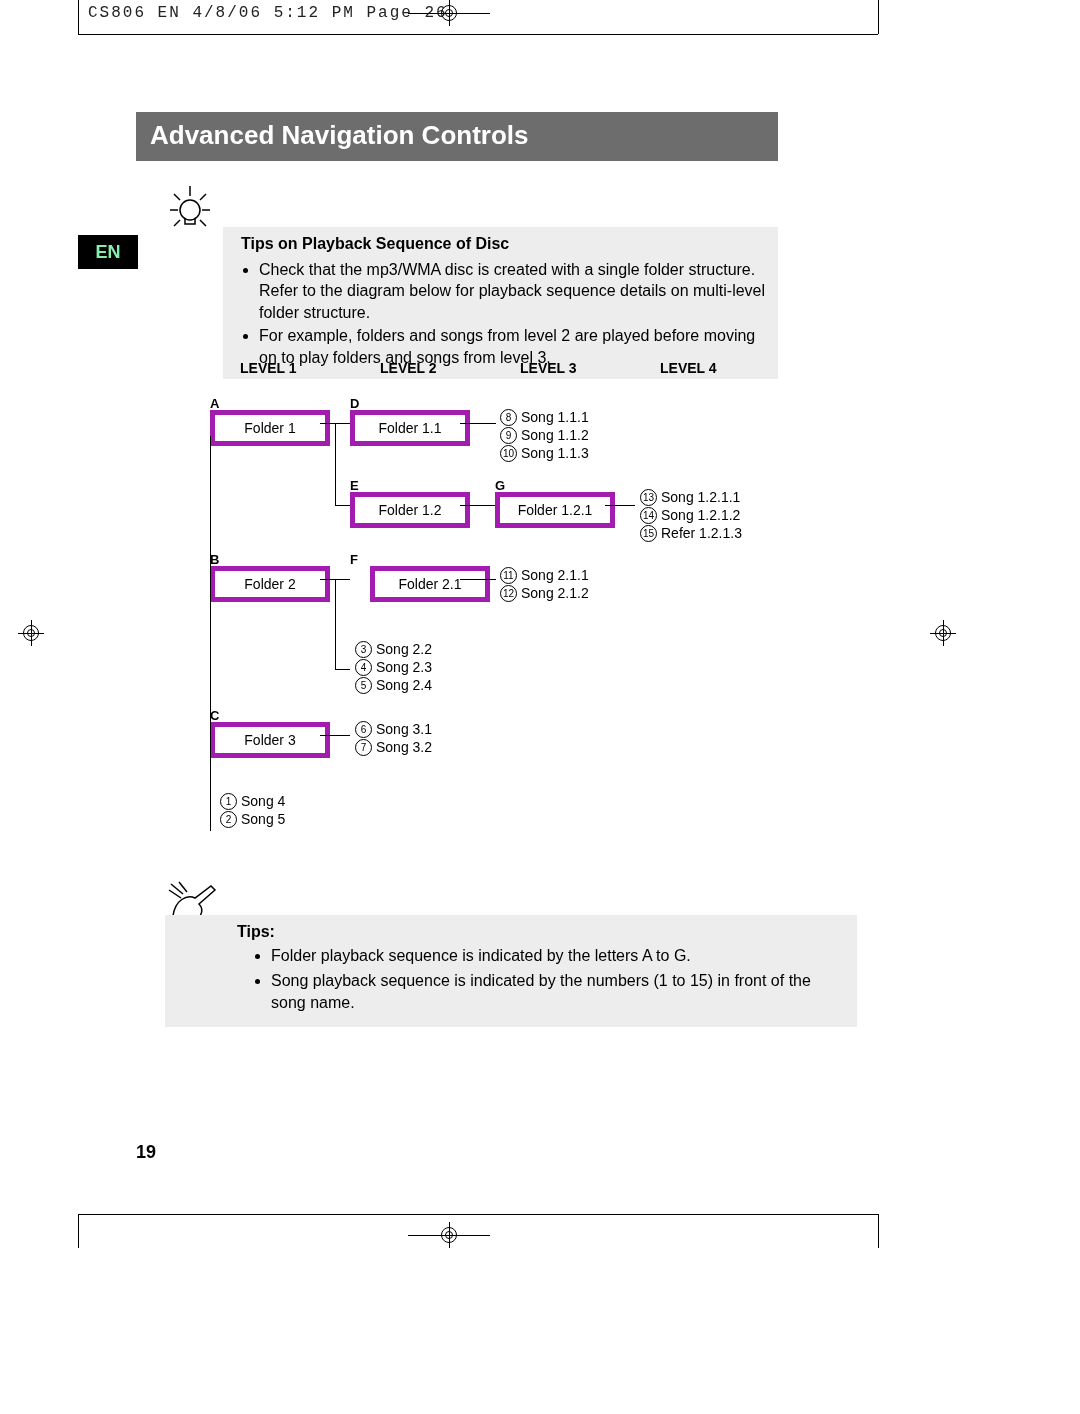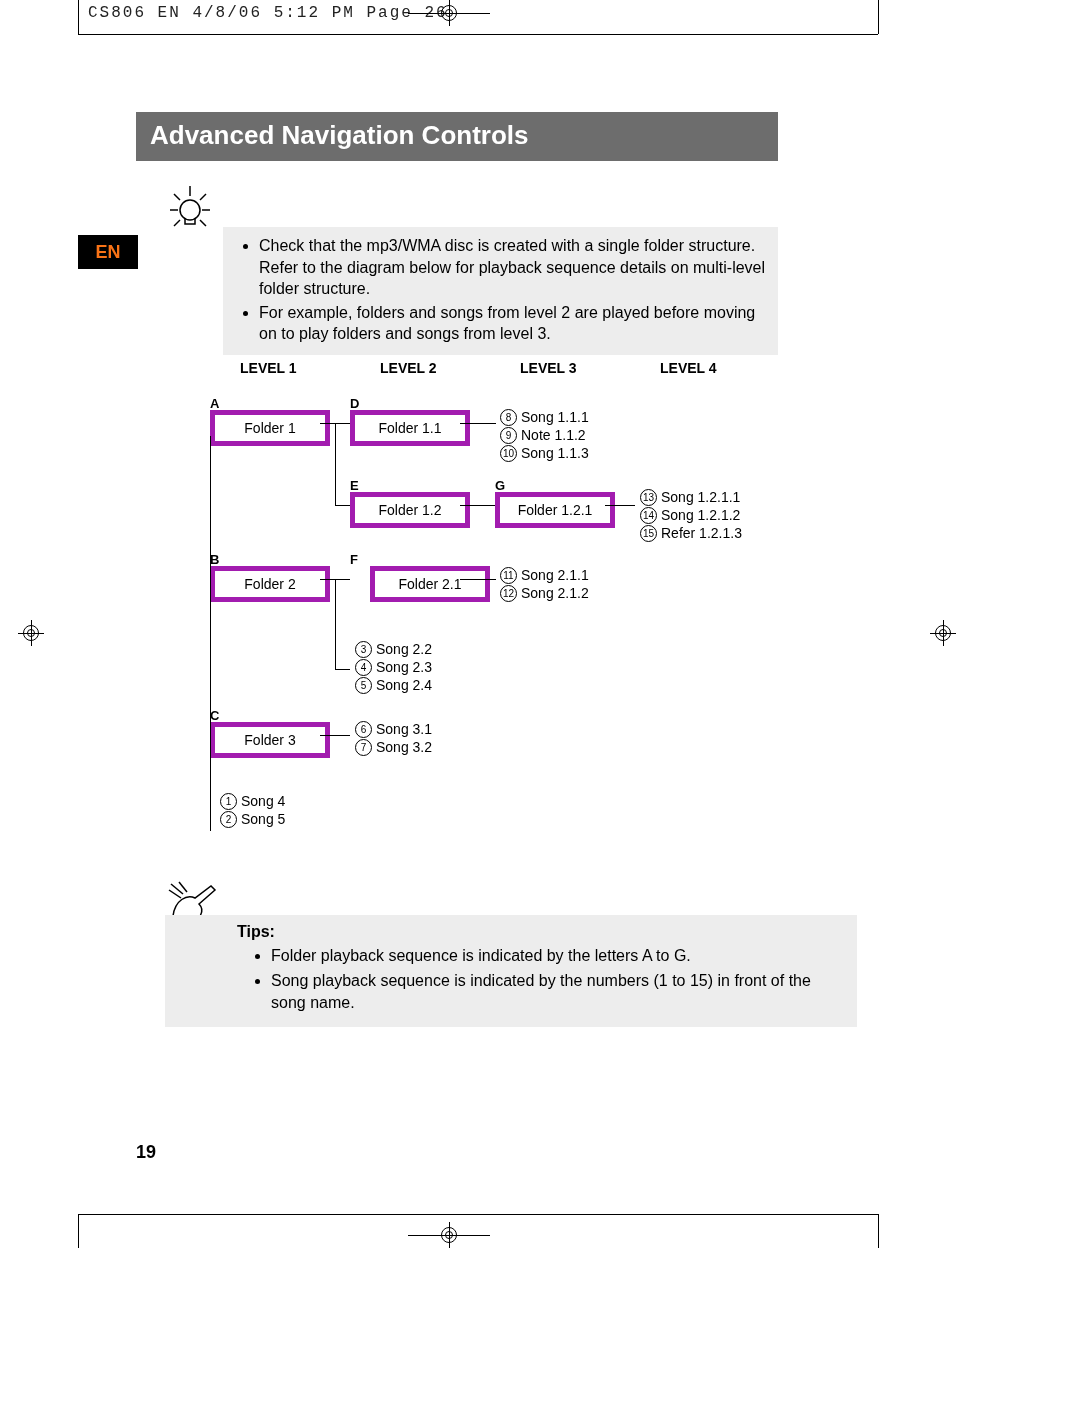--- a/index.html
+++ b/index.html
@@ -10,21 +10,21 @@
   .vmark{width:1px;}
   .reg{position:absolute;width:26px;height:26px;}
   .reg::before{content:"";position:absolute;left:50%;top:0;width:1px;height:100%;background:#000;}
   .reg::after{content:"";position:absolute;top:50%;left:0;height:1px;width:100%;background:#000;}
   .reg .c{position:absolute;left:50%;top:50%;width:14px;height:14px;border:1px solid #000;border-radius:50%;transform:translate(-50%,-50%);}
   .reg .c2{width:6px;height:6px;}
   .slug{position:absolute;top:4px;left:88px;font-family:"Courier New",monospace;font-size:16px;letter-spacing:2px;color:#222;}
   
   .content{position:absolute;left:78px;top:112px;width:700px;}
   .banner{background:#6d6d6d;color:#fff;font-weight:bold;font-size:26px;padding:8px 14px 10px 14px;margin-left:58px;margin-bottom:66px;}
-  .lang-tab{position:absolute;left:78px;top:235px;width:60px;height:34px;background:#000;color:#f97316;font-weight:bold;text-align:center;line-height:34px;font-size:18px;}
+  .lang-tab{position:absolute;left:78px;top:235px;width:60px;height:34px;background:#000;color:#86efac;font-weight:bold;text-align:center;line-height:34px;font-size:18px;}
   .tips-block{margin-left:145px;background:#ededed;padding:6px 10px 8px 18px;font-size:16px;line-height:1.35;}
   .tips-block h4{margin:0 0 4px 0;font-size:16px;font-weight:bold;}
   .tips-block ul,.note-block ul{margin:0;padding-left:18px;}
   .tips-block li,.note-block li{margin:2px 0;}
   .light-icon{position:absolute;left:160px;top:180px;width:60px;height:60px;}
   .hand-icon{position:absolute;left:165px;top:880px;width:60px;height:50px;}
   .note-block{position:absolute;left:165px;top:915px;width:610px;background:#ededed;padding:6px 10px 10px 72px;font-size:16px;line-height:1.4;}
   .note-block h4{margin:0 0 2px 0;font-size:16px;font-weight:bold;}
   .note-block ul{padding-left:34px;}
   .pagenum{position:absolute;left:136px;top:1142px;font-size:18px;font-weight:bold;}
@@ -72,20 +72,21 @@
       <div class="c c2"></div>
     </div>
   <div class="hmark" style="left:408px;top:1235px;width:82px;"></div>
 
   <div class="lang-tab">EN</div>
 
   <div class="content">
     <div class="banner">Advanced Navigation Controls</div>
 
     <div class="tips-block">
+      <h4>Tips on Playback Sequence of Disc</h4>
       <ul>
         <li>Check that the mp3/WMA disc is created with a single folder structure. Refer to the diagram below for playback sequence details on multi-level folder structure.</li>
         <li>For example, folders and songs from level 2 are played before moving on to play folders and songs from level 3.</li>
       </ul>
     </div>
   </div>
 
   <svg class="light-icon" viewBox="0 0 60 60">
     <g stroke="#000" stroke-width="1.5" fill="none">
       <circle cx="30" cy="30" r="10"></circle>
@@ -108,21 +109,21 @@
     <div class="col-head" style="left:460px;">LEVEL 4</div>
 
     <div class="flabel" style="left:10px;top:36px;">A</div>
     <div class="folder" style="left:10px;top:50px;">Folder 1</div>
 
     <div class="flabel" style="left:150px;top:36px;">D</div>
     <div class="folder" style="left:150px;top:50px;">Folder 1.1</div>
 
     <div class="songs" style="left:300px;top:48px;">
       <div><span class="n">8</span><span>Song 1.1.1</span></div>
-      <div><span class="n">9</span><span>Note 1.1.2</span></div>
+      <div><span class="n">9</span><span>Song 1.1.2</span></div>
       <div><span class="n">10</span><span>Song 1.1.3</span></div>
     </div>
 
     <div class="flabel" style="left:150px;top:118px;">E</div>
     <div class="folder" style="left:150px;top:132px;">Folder 1.2</div>
 
     <div class="flabel" style="left:295px;top:118px;">G</div>
     <div class="folder" style="left:295px;top:132px;">Folder 1.2.1</div>
     <div class="songs" style="left:440px;top:128px;">
       <div><span class="n">13</span><span>Song 1.2.1.1</span></div>

